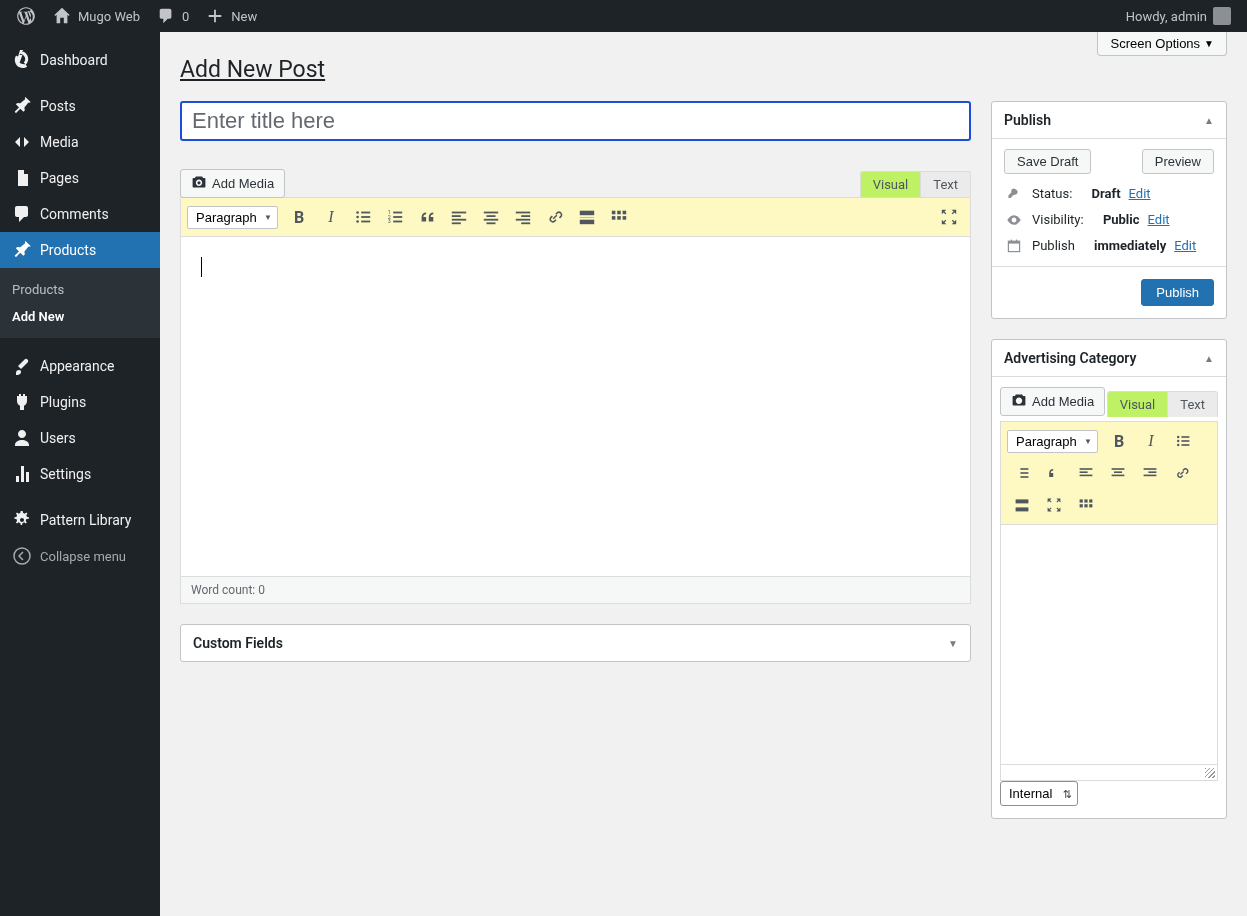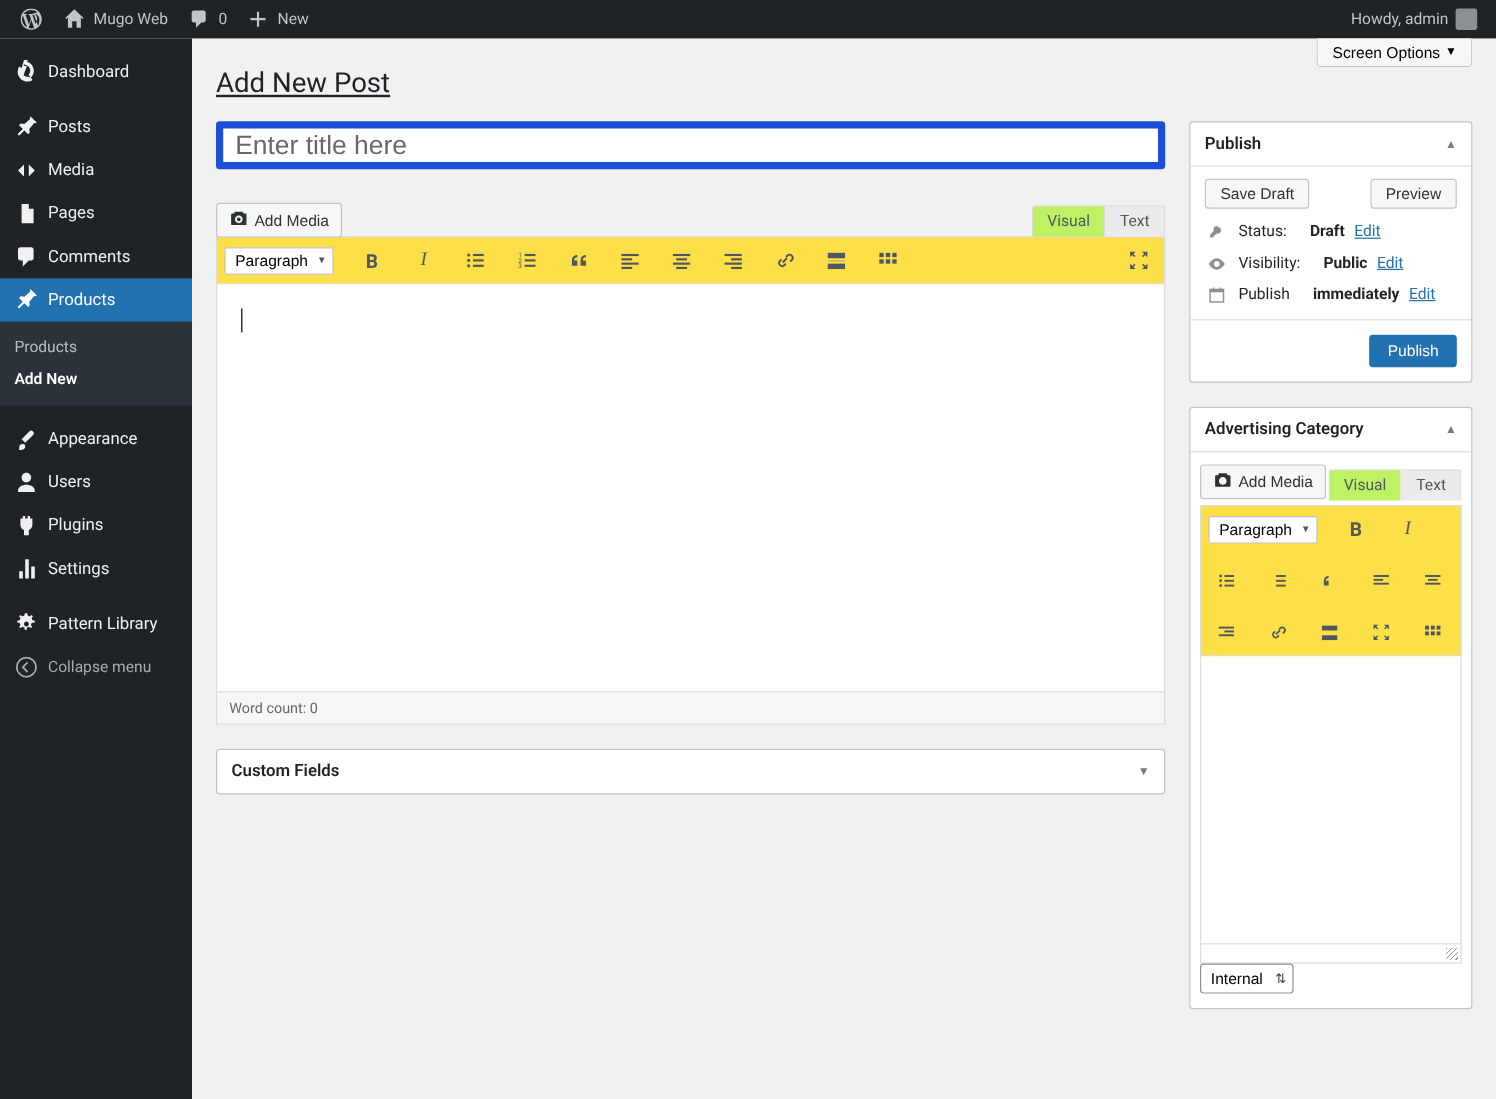--- a/index.html
+++ b/index.html
@@ -33,33 +33,33 @@
 .screen-btn { background: #f6f7f7; border: 1px solid #c3c4c7; border-top: none; border-radius: 0 0 4px 4px; padding: 4px 12px; font-size: 13px; cursor: pointer; display: flex; align-items: center; gap: 4px; }
 .screen-arrow { font-size: 10px; }
 
 .content { padding: 10px 20px 0; }
 h1.page-title { font-size: 23px; font-weight: 400; color: #1d2327; margin: 14px 0 18px; text-decoration: underline; }
 
 .layout { display: flex; gap: 20px; align-items: flex-start; }
 .col-main { flex: 1; min-width: 0; }
 .col-side { width: 236px; flex-shrink: 0; }
 
-.title-input { width: 100%; padding: 8px 10px; font-size: 22px; border: 6px solid #1d4ed8; border-radius: 3px; background: #fff; color: #2c3338; outline: none; height: 40px; }
+.title-input { width: 100%; padding: 8px 10px; font-size: 22px; border: 2px solid #1d4ed8; border-radius: 3px; background: #fff; color: #2c3338; outline: none; height: 40px; }
 .title-input::placeholder { color: #646970; }
 
 .media-row { display: flex; align-items: center; justify-content: space-between; margin-top: 28px; margin-bottom: -1px; }
 .add-media-btn { background: #f6f7f7; border: 1px solid #c3c4c7; border-radius: 3px; padding: 4px 10px; font-size: 13px; cursor: pointer; display: flex; align-items: center; gap: 5px; color:#2c3338;}
 .editor-tabs { display: flex; }
 .etab { border: 1px solid #dcdcde; padding: 5px 12px; font-size: 13px; cursor: pointer; background: #f6f7f7; color:#50575e; border-bottom: none; }
 .etab.left { border-right: none; border-radius: 3px 0 0 0; }
 .etab.right { border-radius: 0 3px 0 0; background: #ebebeb; }
 .etab.active { background: #bef264; }
 .etab:not(.active) { background: #ebebeb; }
 
-.toolbar { background: #fde047; border: 1px solid #dcdcde; padding: 4px 6px; display: flex; align-items: center; gap: 13px; flex-wrap: wrap; }
+.toolbar { background: #fef9c3; border: 1px solid #dcdcde; padding: 4px 6px; display: flex; align-items: center; gap: 2px; flex-wrap: wrap; }
 .format-select { background: #fff; border: 1px solid #c3c4c7; padding: 3px 20px 3px 8px; font-size: 13px; cursor: pointer; border-radius: 2px; appearance: none; position: relative; }
 .sel-wrap { position: relative; display: inline-block; margin-right:4px;}
 .sel-wrap::after { content: "▼"; position: absolute; right: 6px; top: 50%; transform: translateY(-50%); font-size: 8px; pointer-events: none; color:#50575e;}
 .tb-btn { width: 30px; height: 30px; display: flex; align-items: center; justify-content: center; cursor: pointer; border-radius: 2px; color:#50575e;}
 .tb-spacer { flex: 1; }
 
 .editor-area { background: #fff; border: 1px solid #dcdcde; border-top: none; min-height: 340px; padding: 20px; position: relative; }
 .cursor-line { width: 1px; height: 20px; background: #000; }
 
 .status-bar { background: #f6f7f7; border: 1px solid #dcdcde; border-top: none; padding: 6px 10px; font-size: 12px; color: #646970; }
@@ -198,32 +198,32 @@
       <span class="sidebar-icon">
           <svg width="20" height="20" viewBox="0 0 20 20">
             <path d="M4 17c0-2 1-3 3-3s2 1 2 2c0 1.5-1 3-5 3 0-1 0-2 0-2zm11.6-13.4c.8.8.8 2 0 2.8L9 13l-3-3 6.6-6.6c.8-.8 2-.8 2.8 0l.2.2z"></path>
           </svg>
         </span>
       <span>Appearance</span>
     </div>
     <div class="sidebar-item">
       <span class="sidebar-icon">
           <svg width="20" height="20" viewBox="0 0 20 20">
+            <path d="M13 4V2h-2v2H9V2H7v2H5v5c0 2.2 1.3 4 3 4.7V18h4v-4.3c1.7-.7 3-2.5 3-4.7V4h-2z"></path>
+          </svg>
+        </span>
+      <span>Plugins</span>
+    </div>
+    <div class="sidebar-item">
+      <span class="sidebar-icon">
+          <svg width="20" height="20" viewBox="0 0 20 20">
             <path d="M10 10c2.2 0 4-1.8 4-4s-1.8-4-4-4-4 1.8-4 4 1.8 4 4 4zm0 2c-3.3 0-7 1.7-7 5v1h14v-1c0-3.3-3.7-5-7-5z"></path>
           </svg>
         </span>
       <span>Users</span>
-    </div>
-    <div class="sidebar-item">
-      <span class="sidebar-icon">
-          <svg width="20" height="20" viewBox="0 0 20 20">
-            <path d="M13 4V2h-2v2H9V2H7v2H5v5c0 2.2 1.3 4 3 4.7V18h4v-4.3c1.7-.7 3-2.5 3-4.7V4h-2z"></path>
-          </svg>
-        </span>
-      <span>Plugins</span>
     </div>
     <div class="sidebar-item">
       <span class="sidebar-icon">
           <svg width="20" height="20" viewBox="0 0 20 20">
             <path d="M4 12h3v6H4v-6zm5-10h3v16H9V2zm5 6h3v10h-3V8z"></path>
           </svg>
         </span>
       <span>Settings</span>
     </div>
     <div class="sidebar-sep"></div>

